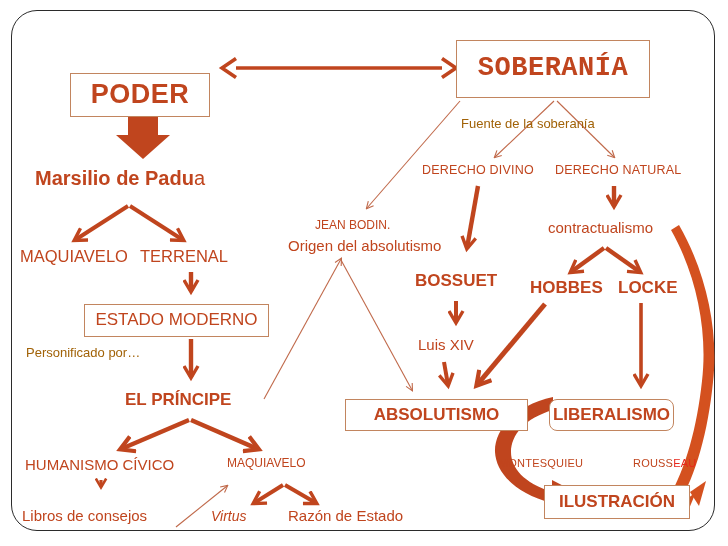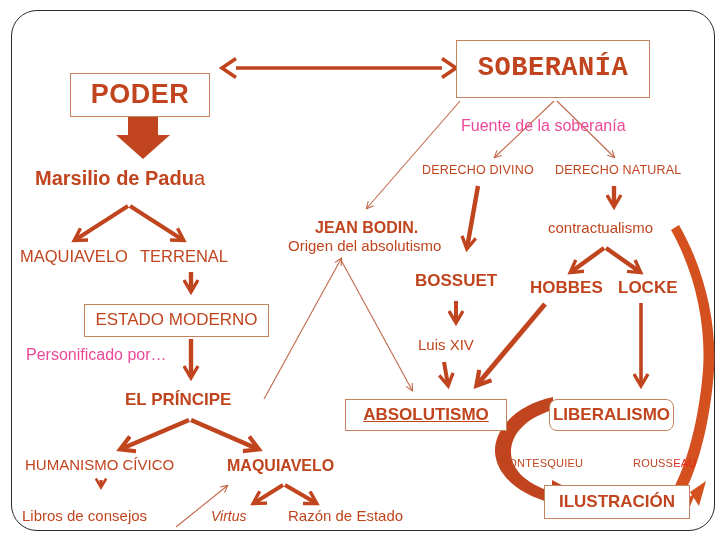--- a/index.html
+++ b/index.html
@@ -49,24 +49,24 @@
     display: flex;
     align-items: center;
     justify-content: center;
   }
   .t-poder     { font-size: 27px; font-weight: bold; letter-spacing: 0.5px; }
   .t-sober     { font-size: 27px; font-weight: bold; letter-spacing: 0.5px; font-family: Liberation Mono, monospace; }
   .t-marsilio  { font-size: 20px; font-weight: bold; }
   .t-marsilio .thin { font-weight: normal; color: #c0451e; }
   .t-plain18   { font-size: 16.5px; font-weight: normal; }
   .t-plain16   { font-size: 15px; font-weight: normal; }
-  .t-bold16    { font-size: 16px; font-weight: bold; }
+  .t-bold16    { font-size: 12px; font-weight: normal; }
   .t-bold17    { font-size: 17px; font-weight: bold; }
   .t-small     { font-size: 11px; font-weight: normal; letter-spacing: 0.2px; }
-  .t-green     { color: #ec4899; font-size: 16px; font-weight: normal; }
+  .t-green     { color: #a16207; font-size: 13px; font-weight: normal; }
   .t-italic    { font-style: italic; font-size: 14px; }
   .t-estado    { font-size: 17px; font-weight: normal; }
   .t-box-bold  { font-size: 17px; font-weight: bold; }
   .red-tail    { color: #e8261b; }
 </style>
 </head>
 <body>
 
 <div id="slide">
 
@@ -247,21 +247,21 @@
   <div class="node t-plain16" style="left:548px; top:220px;">contractualismo</div>
 
   <div class="node t-bold17" style="left:415px; top:272px;">BOSSUET</div>
 
   <div class="node t-bold17" style="left:530px; top:279px;">HOBBES</div>
 
   <div class="node t-bold17" style="left:618px; top:279px;">LOCKE</div>
 
   <div class="node t-plain16" style="left:418px; top:337px;">Luis XIV</div>
 
-  <div class="node boxed" style="left:345px; top:399px; width:162px; height:32px;text-decoration:underline;">
+  <div class="node boxed" style="left:345px; top:399px; width:183px; height:32px;">
     <span class="t-box-bold">ABSOLUTISMO</span>
   </div>
 
   <div class="node boxed" style="left:549px; top:399px; width:125px; height:32px;border-radius:8px;">
     <span class="t-box-bold">LIBERALISMO</span>
   </div>
 
   <div class="node t-small" style="left:499px; top:458px;">MONTESQUIEU</div>
 
   <div class="node t-small" style="left:633px; top:458px;"><span>ROUSS</span><span class="red-tail">EAU</span></div>

